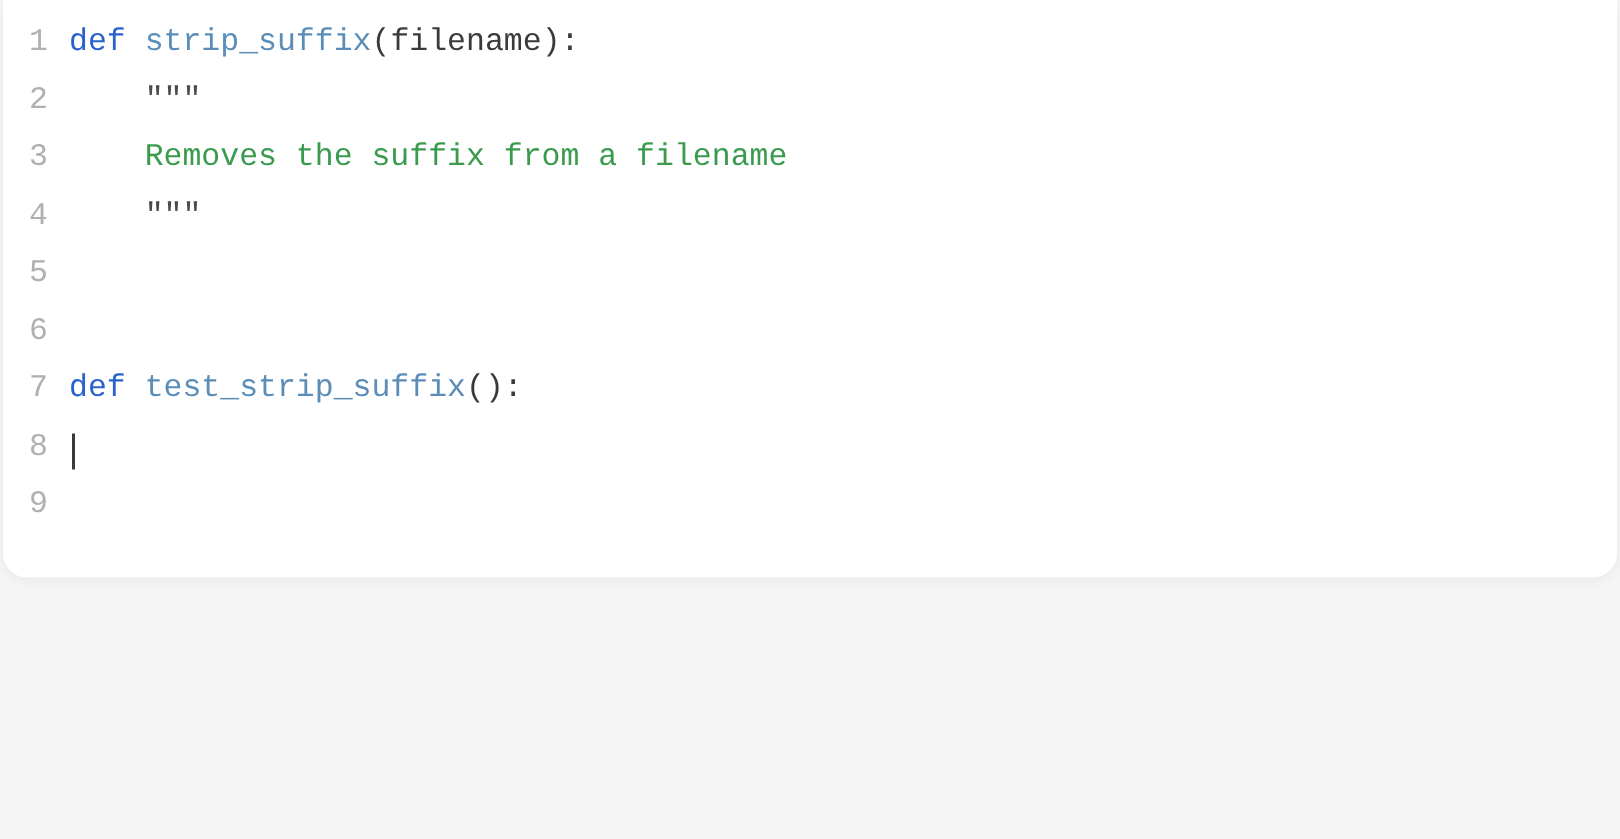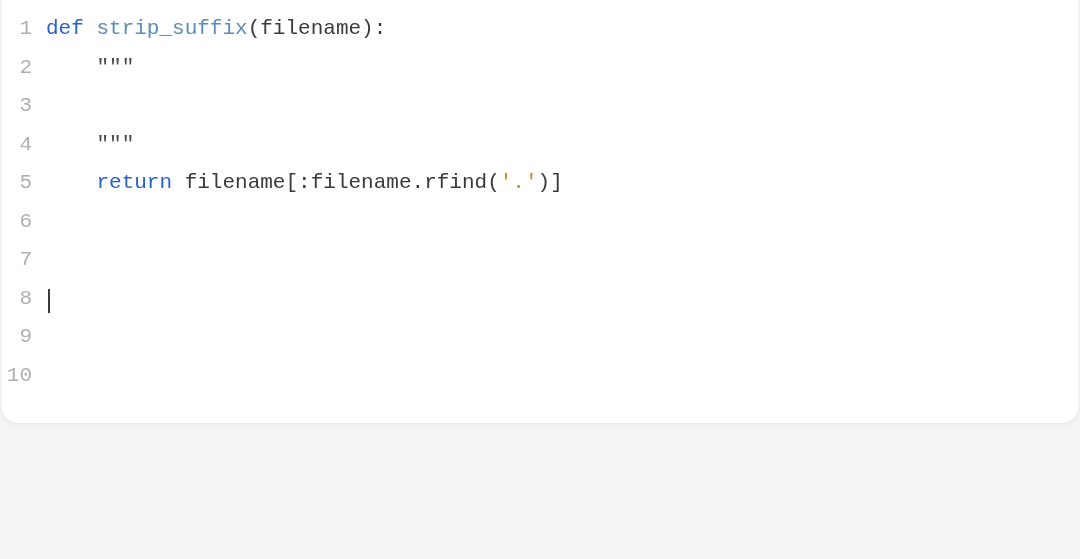--- a/index.html
+++ b/index.html
@@ -81,51 +81,48 @@
     <span class="code-content"><span class="kw">def</span><span> </span><span class="fn">strip_suffix</span><span class="punc">(</span><span>filename</span><span class="punc">)</span><span class="punc">:</span></span>
   </div>
 
   <div class="code-line">
     <span class="line-number">2</span>
     <span class="code-content"><span>    </span><span class="docstring">"""</span></span>
   </div>
 
   <div class="code-line">
     <span class="line-number">3</span>
+    <span class="code-content"><span>    </span><span class="comment-green">Removes the suffix from a filename</span></span>
   </div>
 
   <div class="code-line">
     <span class="line-number">4</span>
     <span class="code-content"><span>    </span><span class="docstring">"""</span></span>
   </div>
 
   <div class="code-line">
     <span class="line-number">5</span>
-    <span class="code-content"><span>    </span><span class="kw">return</span><span> filename</span><span>[:</span><span>filename</span><span>.</span><span>rfind</span><span>(</span><span class="str">'.'</span><span>)]</span></span>
   </div>
 
   <div class="code-line">
     <span class="line-number">6</span>
     <span class="code-content"></span>
   </div>
 
   <div class="code-line">
     <span class="line-number">7</span>
+    <span class="code-content"><span class="kw">def</span><span> </span><span class="fn">test_strip_suffix</span><span class="punc">():</span></span>
   </div>
 
   <div class="code-line">
     <span class="line-number">8</span>
     <span class="code-content"><span class="cursor"></span></span>
   </div>
 
   <div class="code-line">
     <span class="line-number">9</span>
     <span class="code-content"></span>
   </div>
 
-  <div class="code-line">
-    <span class="line-number">10</span>
-    <span class="code-content"></span>
-  </div>
 
 
 
 </div>
 
 </body></html>

